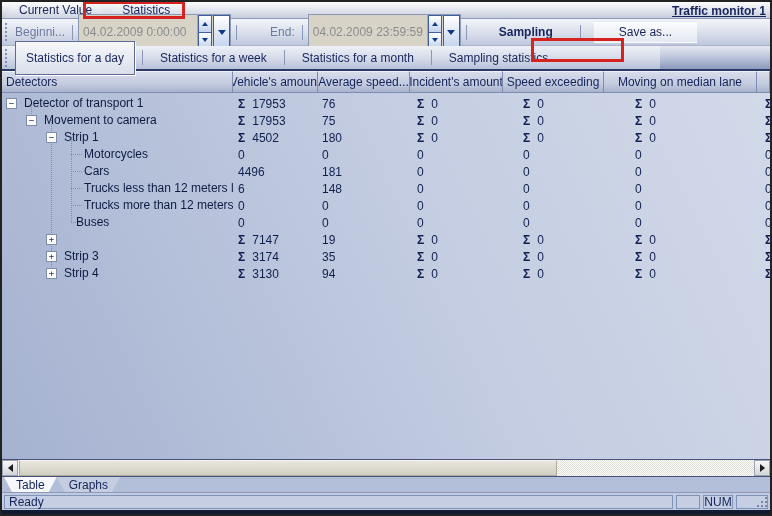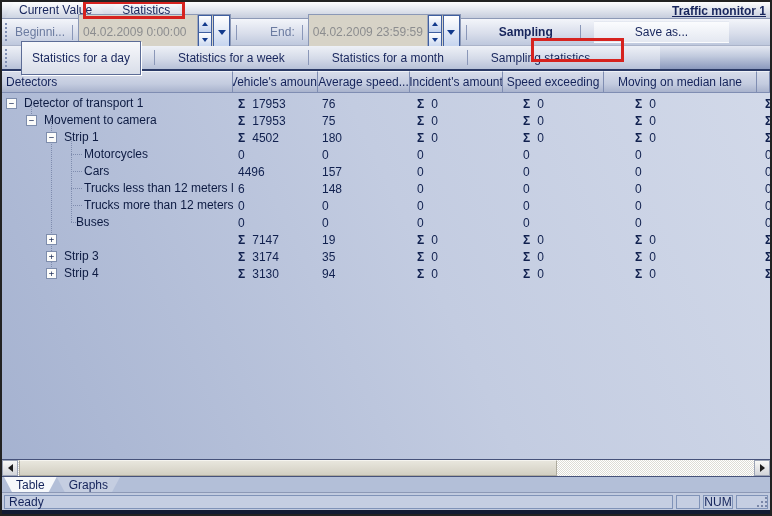--- a/index.html
+++ b/index.html
@@ -84,21 +84,21 @@
   .tri-down { width:0; height:0; border:3px solid transparent; border-top:4px solid #123a8c; margin-bottom:-2px;}
   .tri-drop { width:0; height:0; border:4px solid transparent; border-top:5px solid #123a8c; margin-bottom:-4px;}
 
   .tb-btn {
     padding:2px 12px; color:#17255c; white-space:nowrap; cursor:pointer;
     background:transparent; border:1px solid transparent;
   }
   .tb-btn.bold { font-weight:bold; }
   .tb-btn.light { background:linear-gradient(180deg,#fbfcfe,#e4e8f1); }
   .stat-btn {
-    padding:9px 10px; margin:0 8px; color:#17255c; white-space:nowrap; cursor:pointer;
+    padding:9px 10px; margin:0 2px; color:#17255c; white-space:nowrap; cursor:pointer;
   }
   .stat-btn.pressed {
     background:linear-gradient(180deg,#f7f8fb,#d9dee9);
     border:1px solid #5c6c96; box-shadow:1px 1px 0 #ffffff;
   }
 
   
   .grid-header {
     height:22px; flex:0 0 22px; display:flex;
     background:linear-gradient(180deg,#d7dcea,#a9b3cd);
@@ -252,21 +252,21 @@
             <div class="tri-down"></div>
           </div>
       </div>
       <div class="dropbtn">
           <div class="tri-drop"></div>
         </div>
     </div>
     <div class="vsep"></div>
     <div class="tb-btn bold" style="margin-left:14px">Sampling</div>
     <div class="vsep" style="margin-left:14px"></div>
-    <div class="tb-btn light" style="margin-left:8px; padding:3px 40px;">Save as...</div>
+    <div class="tb-btn light" style="margin-left:8px; padding:3px 24px;">Save as...</div>
     <div class="anno anno-save"></div>
   </div>
 
   <div class="toolbar2">
     <div class="tb2-dark"></div>
     <div class="gripper"></div>
     <div class="stat-btn pressed">Statistics for a day</div>
     <div class="vsep"></div>
     <div class="stat-btn">Statistics for a week</div>
     <div class="vsep"></div>
@@ -402,21 +402,21 @@
         </div>
         <div class="trow">
           <div class="cell label c0">
             <div class="stub" style="left: 69px;"></div>
             <span class="row-label" style="left: 82px;">Cars</span>
           </div>
           <div class="cell c1 pad1">
             <span class="val">4496</span>
           </div>
           <div class="cell c2 pad2">
-            <span class="val">157</span>
+            <span class="val">181</span>
           </div>
           <div class="cell c3 pad3">
             <span class="val">0</span>
           </div>
           <div class="cell c4 pad4">
             <span class="val">0</span>
           </div>
           <div class="cell c5 pad5">
             <span class="val">0</span>
           </div>

